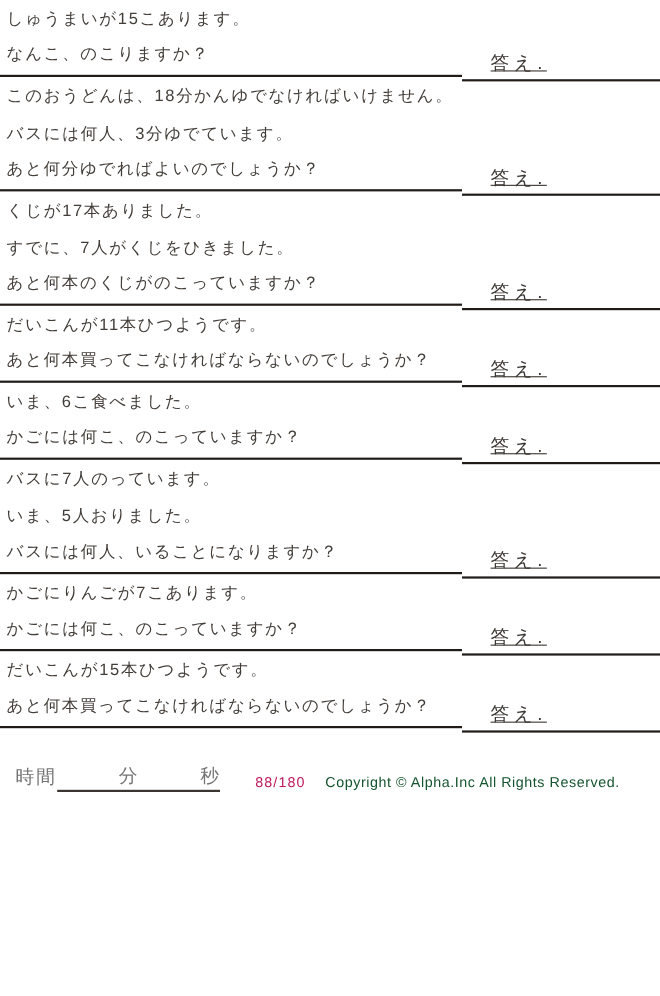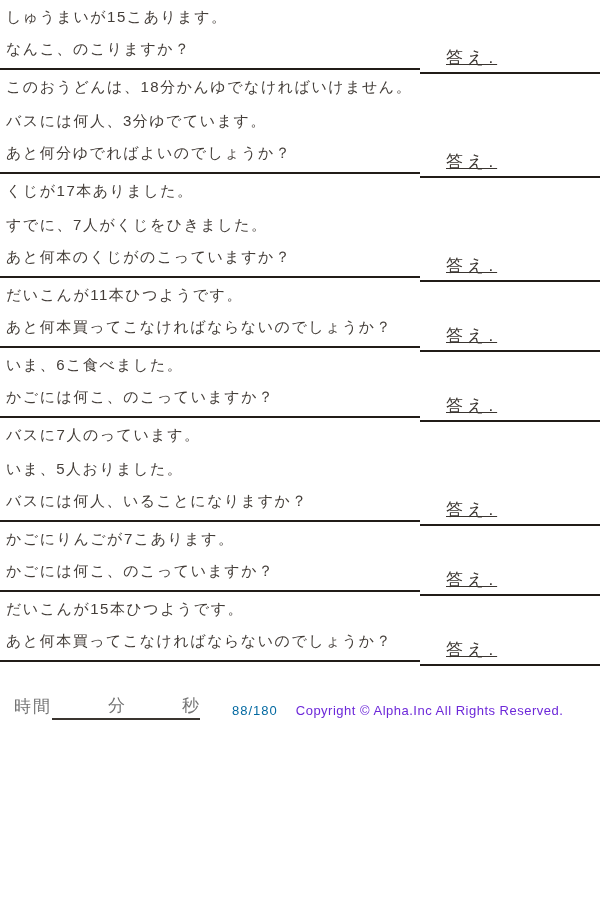--- a/index.html
+++ b/index.html
@@ -92,28 +92,28 @@
   .time-blank {
     width: 56px;
     height: 18px;
   }
   .unit-label {
     letter-spacing: 1px;
   }
   .page-indicator {
     margin-left: 32px;
     font-size: 13px;
-    color: #0369a1;
+    color: #be185d;
     letter-spacing: 1px;
     padding-bottom: 2px;
   }
   .copyright {
     margin-left: 18px;
     font-size: 13px;
-    color: #6d28d9;
+    color: #14532d;
     letter-spacing: 0.5px;
     white-space: nowrap;
     padding-bottom: 2px;
   }
 </style>
 </head>
 <body>
 
 <div class="sheet">
 

